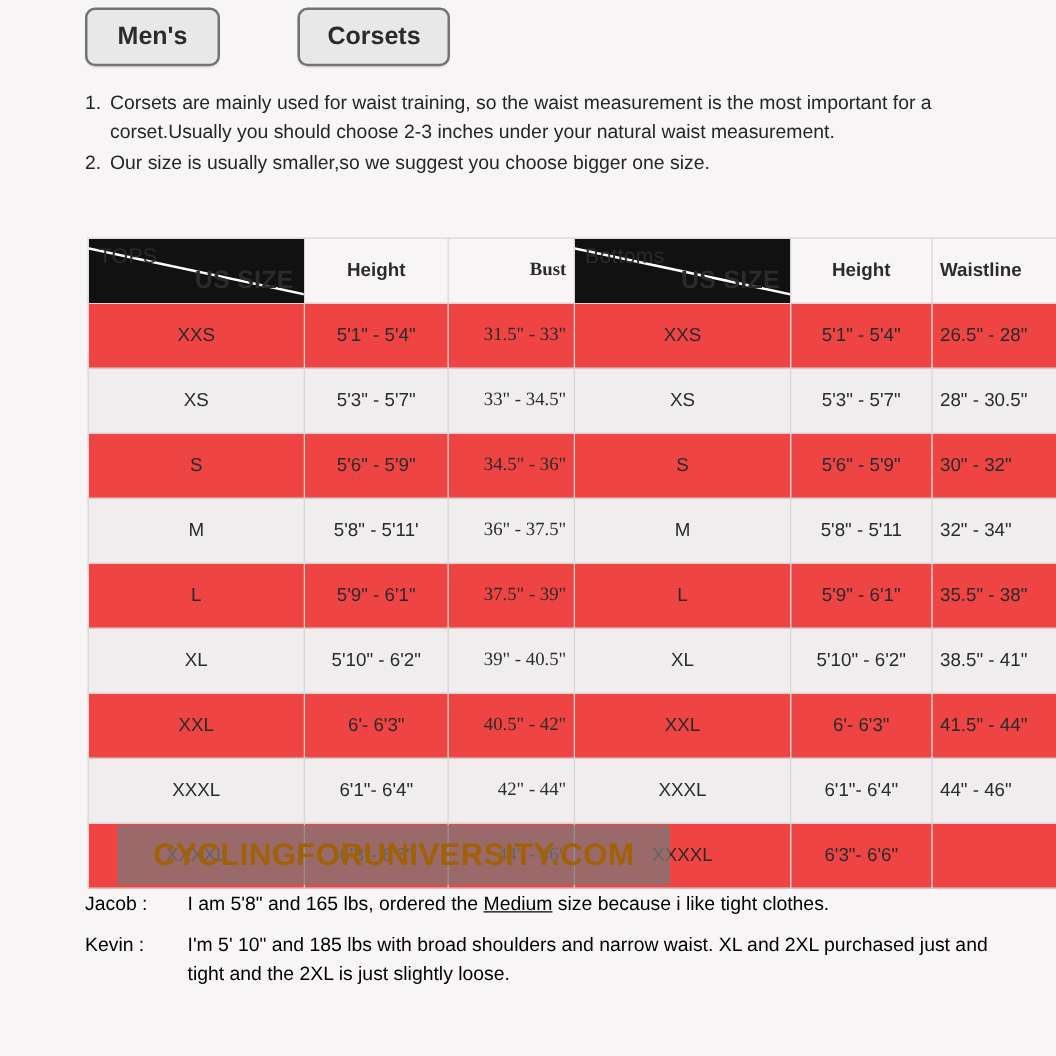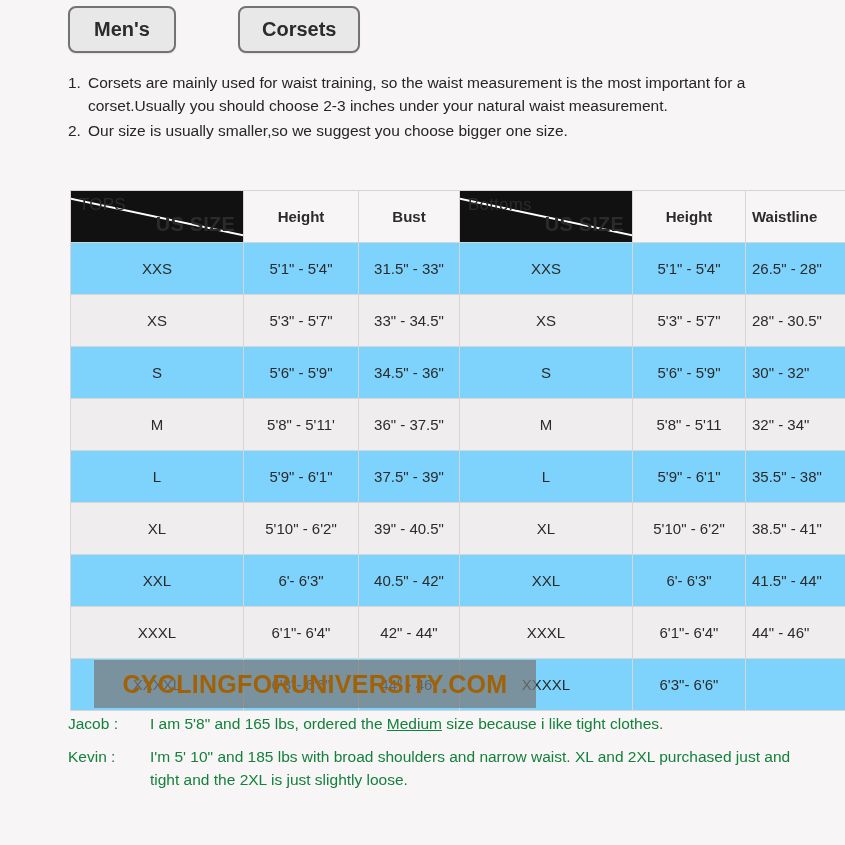--- a/index.html
+++ b/index.html
@@ -76,28 +76,28 @@
     border-collapse: collapse;
     width: 706px;
     table-layout: fixed;
   }
   table.size-table td, table.size-table th {
     border: 1px solid #d7d5d5;
     height: 51px;
     font-size: 15px;
     color: #2b2b2b;
     padding: 0 6px;
-    background: #7dd3fc;
+    background: #ef4444;
   }
   table.size-table tr:nth-child(even) td {
     background: #efeded;
   }
   .c-size { width: 160px; text-align: center; }
   .c-height { width: 102px; text-align: center; }
-  .c-bust { width: 88px; text-align: center; padding-left: 10px;}
+  .c-bust { width: 88px; text-align: right; padding-left: 10px; font-family: Liberation Serif, serif;}
   .c-size2 { width: 160px; text-align: center; }
   .c-height2 { width: 100px; text-align: center; }
   .c-waist { width: 96px; text-align: left; padding-left: 10px;}
 
   th.diag {
     background: #111 !important;
     color: #fff;
     position: relative;
     padding: 0;
     height: 54px;
@@ -164,21 +164,21 @@
   }
 
   
   .testimonials {
     position: absolute;
     top: 712px;
     left: 68px;
     width: 740px;
     font-size: 15.5px;
     line-height: 1.52;
-    color: #15803d;
+    color: #000000;
   }
   .tm {
     display: flex;
     margin-bottom: 9px;
   }
   .tm-name {
     width: 82px;
     flex: none;
   }
   .tm-body {

